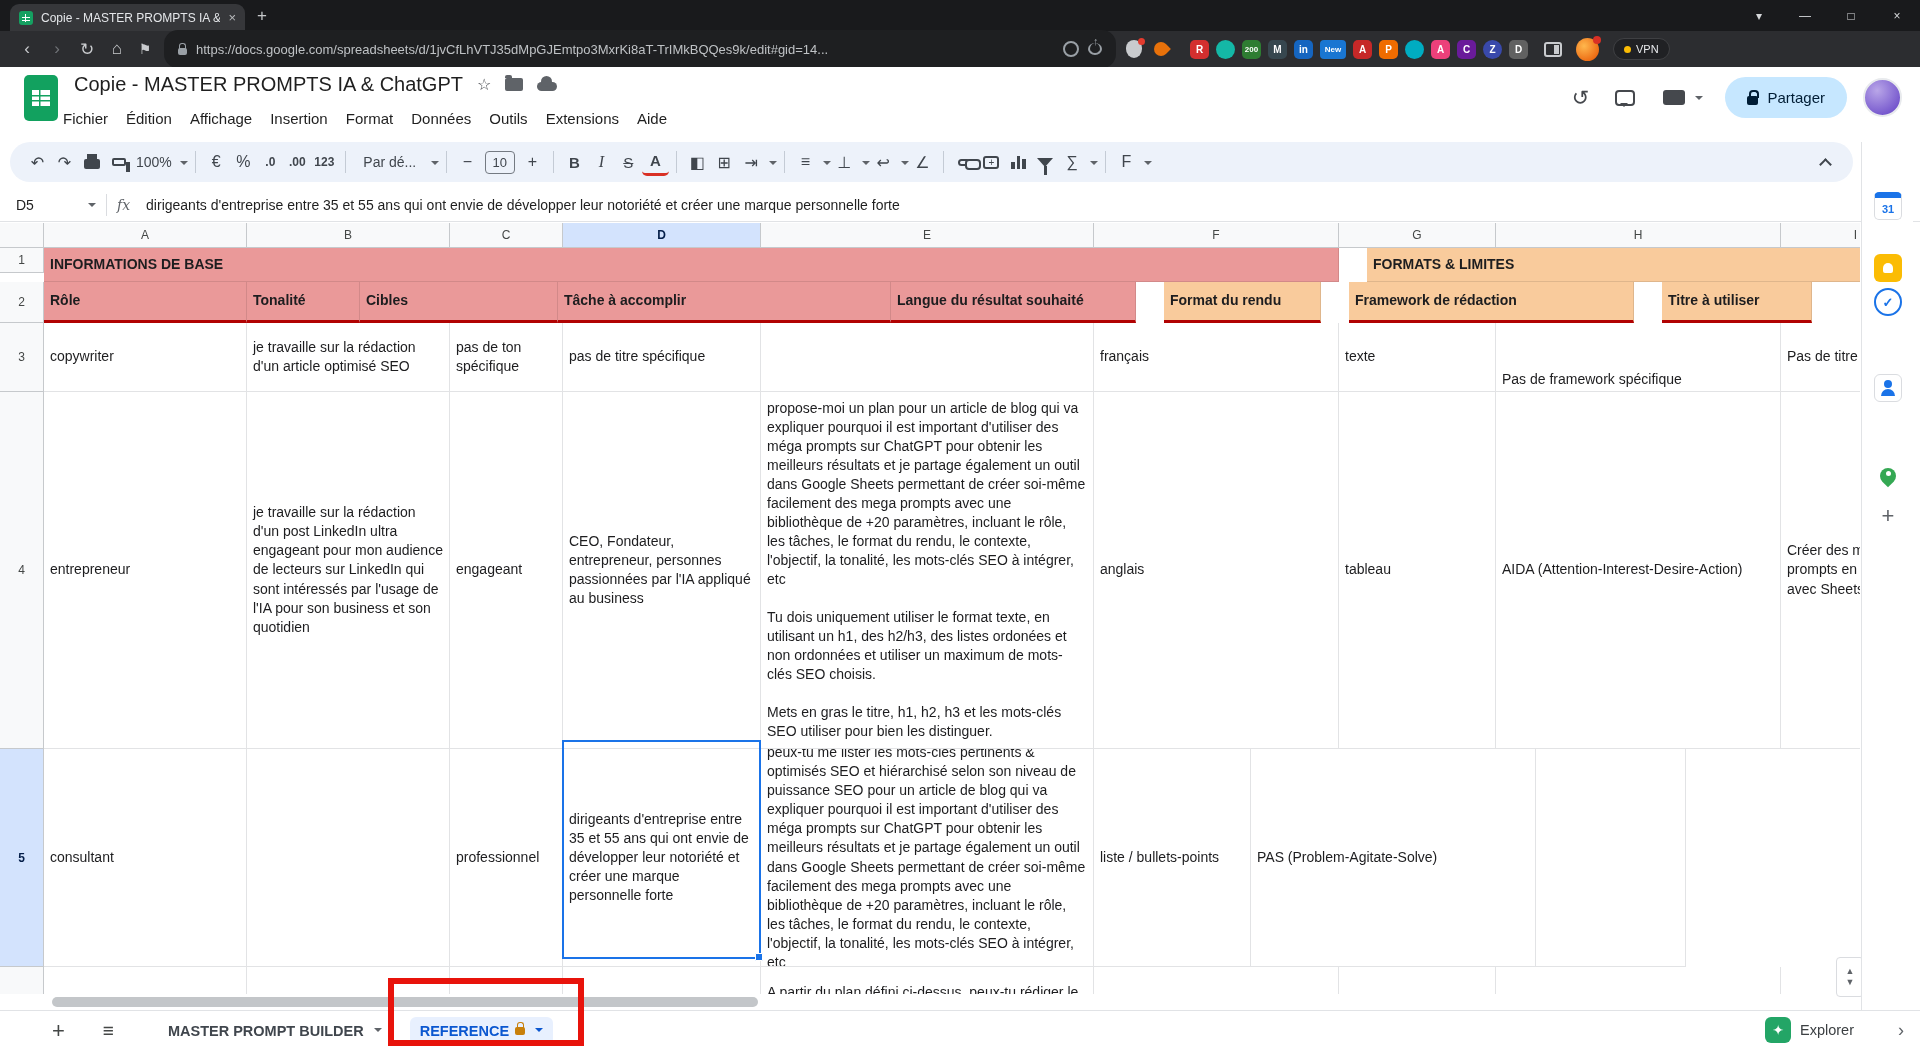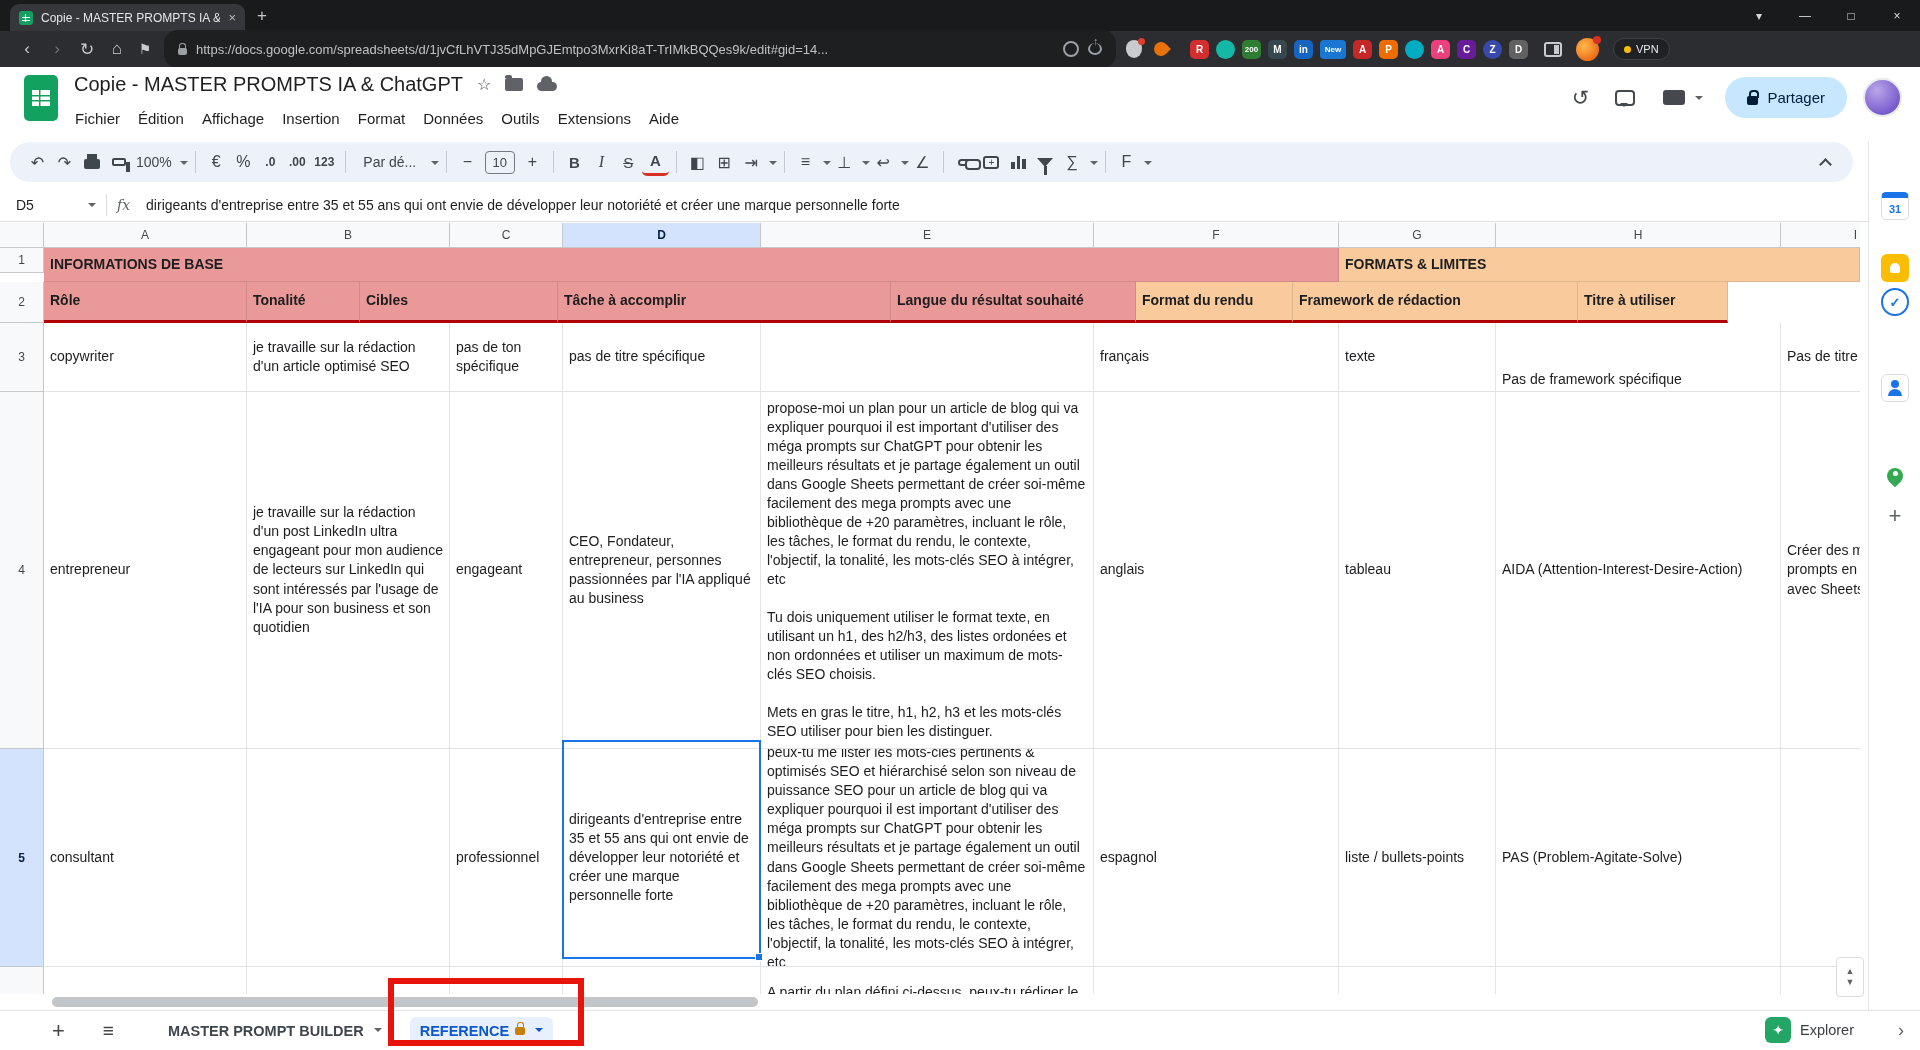--- a/index.html
+++ b/index.html
@@ -56,21 +56,21 @@
     linear-gradient(#12a15f,#12a15f) 0 4.5px/18px 1.5px no-repeat,
     linear-gradient(#12a15f,#12a15f) 0 10px/18px 1.5px no-repeat,
     linear-gradient(#12a15f,#12a15f) 7px 0/1.5px 16px no-repeat, #fff; }
   .doctitle-row { position:absolute; left:74px; top:6px; display:flex; align-items:center; gap:14px; }
   .doctitle { font-size:20px; color:#1f1f1f; }
   .title-ic { color:#45484d; font-size:16px; }
   .folder-ic { width:18px; height:13px; background:#5f6368; border-radius:2px; position:relative; }
   .folder-ic:before { content:""; position:absolute; top:-3px; left:0; width:7px; height:3px; background:#5f6368; border-radius:2px 2px 0 0; }
   .cloud-ic { width:20px; height:9px; background:#5f6368; border-radius:9px; position:relative; margin-top:4px;}
   .cloud-ic:before { content:""; position:absolute; left:4px; top:-6px; width:11px; height:11px; border-radius:50%; background:#5f6368; }
-  .menubar { position:absolute; left:66px; top:39px; display:flex; }
+  .menubar { position:absolute; left:54px; top:39px; display:flex; }
   .menubar span { font-size:15px; color:#1f1f1f; padding:4px 9px; border-radius:5px; }
   .hdr-right { position:absolute; right:0; top:10px; display:flex; align-items:center; }
   .hist-ic { color:#45484d; font-size:21px; margin-right:26px; }
   .comment-ic { width:20px; height:16px; border:2px solid #45484d; border-radius:4px; position:relative; margin-right:28px; }
   .comment-ic:before { content:""; position:absolute; left:3px; bottom:-7px; border:4px solid transparent; border-top-color:#45484d; }
   .cam-ic { width:22px; height:15px; background:#45484d; border-radius:3px; position:relative; margin-right:6px; }
   .cam-ic:before { content:""; position:absolute; right:-6px; top:2px; border:6px solid transparent; border-left:7px solid #45484d; }
   .caret { display:inline-block; border:4.5px solid transparent; border-top-color:#5f6368; margin:5px 0 0 4px; }
   .share-btn { height:41px; border-radius:21px; background:#c6e7ff; color:#001d35; font-size:15px; font-weight:500; display:flex; align-items:center; gap:9px; padding:0 22px; margin:0 16px 0 22px; }
   .share-lock { width:11px; height:9px; background:#001d35; border-radius:2px; position:relative; margin-top:5px; }
@@ -115,21 +115,21 @@
   .grow { display:flex; }
   .rowh, .colh, .corner { background:#f8f9fa; border-right:1px solid #c6c9cc; border-bottom:1px solid #c6c9cc; color:#444746; font-size:12px; display:flex; align-items:center; justify-content:center; flex:none; }
   .corner { width:44px; height:25px; }
   .colh { height:25px; }
   .rowh { width:44px; }
   .colh.active, .rowh.active { background:#d3e3fd; color:#041e49; font-weight:bold; }
   .wA{width:203px;} .wB{width:203px;} .wC{width:113px;} .wD{width:198px;} .wE{width:333px;} .wF{width:245px;} .wG{width:157px;} .wH{width:285px;} .wI{width:150px;}
   .cell { flex:none; border-right:1px solid #e2e3e5; border-bottom:1px solid #e2e3e5; font-size:14px; line-height:1.36; color:#1d1d1f; padding:2px 6px; display:flex; align-items:center; overflow:hidden; background:#fff; }
   .pre { white-space:pre-line; }
   .salmon { background:#ea9999; border-right-color:rgba(0,0,0,0.10); border-bottom-color:rgba(0,0,0,0.10); }
-  .orange { background:#f9cb9c; border-right-color:rgba(0,0,0,0.10); border-bottom-color:rgba(0,0,0,0.10); }
+  .orange { background:#f9cb9c; border-right-color:rgba(0,0,0,0.10); border-bottom-color:rgba(0,0,0,0.10);margin-left:28px; }
   .hbold { font-weight:bold; }
   .redline { border-bottom:3px solid #b10202 !important; }
   .r1 .cell{height:34px;} .r2 .cell, .r2 .rowh{height:41px;} .r3 .cell,.r3 .rowh{height:69px;} .r4 .cell,.r4 .rowh{height:357px;} .r5 .cell,.r5 .rowh{height:218px;} .r6 .cell,.r6 .rowh{height:90px;}
   .r1 .rowh{height:25px;}
   .vbot { align-items:flex-end; }
   .sel-overlay { position:absolute; left:562px; top:517px; width:199px; height:219px; border:2px solid #1a73e8; pointer-events:none; }
   .sel-handle { position:absolute; right:-4px; bottom:-4px; width:8px; height:8px; background:#1a73e8; border:1.5px solid #fff; border-radius:1px; }
 
   
   .hscroll { position:absolute; left:52px; top:997px; width:706px; height:10px; border-radius:5px; background:#c3c6c9; }
@@ -141,21 +141,21 @@
   .sheettab.active { color:#0b57d0; background:#e8f0fe; margin-left:18px; }
   .sheettab.active .caret { border-top-color:#0b57d0; }
   .tab-lock { width:10px; height:8px; background:#c87f0a; border-radius:2px; position:relative; margin-top:4px; }
   .tab-lock:before { content:""; position:absolute; top:-5px; left:1.5px; width:5px; height:5px; border:1.5px solid #c87f0a; border-bottom:none; border-radius:3px 3px 0 0; }
   .annotation { position:absolute; left:388px; top:978px; width:196px; height:68px; border:6px solid #e8130b; pointer-events:none; z-index:50; }
   .explore { position:absolute; right:66px; top:1017px; display:flex; align-items:center; gap:9px; font-size:14.5px; color:#3c4043; }
   .explore-ic { width:26px; height:26px; border-radius:6px; background:#23a566; color:#fff; font-size:14px; display:flex; align-items:center; justify-content:center; }
   .ft-chev { position:absolute; right:16px; top:1020px; color:#5f6368; font-size:18px; }
 
   
-  .sidepanel { position:absolute; top:142px; right:0; width:52px; height:868px; background:#fff; border-left:1px solid #e1e3e6; }
+  .sidepanel { position:absolute; top:142px; right:7px; width:52px; height:868px; background:#fff; border-left:1px solid #e1e3e6; }
   .sp-ic { position:absolute; left:12px; width:28px; height:28px; display:flex; align-items:center; justify-content:center; }
   .cal { background:#fff; border:1px solid #dadce0; border-top:6px solid #1a73e8; border-radius:5px; color:#1a73e8; font-size:11px; font-weight:bold; }
   .keep { background:#fbbc04; border-radius:6px; position:relative; }
   .keep:before { content:""; width:10px; height:10px; background:#fff; border-radius:50% 50% 2px 2px; }
   .tasks { background:#fff; border-radius:50%; border:2px solid #1a73e8; color:#1a73e8; font-size:13px; font-weight:bold; }
   .contacts { background:#fff; border:1px solid #dadce0; border-radius:6px; position:relative; }
   .contacts:before { content:""; width:8px; height:8px; border-radius:50%; background:#1a73e8; position:absolute; top:5px; }
   .contacts:after { content:""; width:14px; height:7px; border-radius:7px 7px 0 0; background:#1a73e8; position:absolute; bottom:5px; }
   .maps { position:relative; }
   .maps:before { content:""; width:16px; height:16px; background:#34a853; border-radius:50% 50% 50% 0; transform:rotate(-45deg); }
@@ -391,21 +391,20 @@
     <div class="cell wI">Créer des méga prompts en 2min avec Sheets</div>
   </div>
 
   <div class="grow r5">
     <div class="rowh active">5</div>
     <div class="cell wA">consultant</div>
     <div class="cell wB"></div>
     <div class="cell wC">professionnel</div>
     <div class="cell wD">dirigeants d'entreprise entre 35 et 55 ans qui ont envie de développer leur notoriété et créer une marque personnelle forte</div>
     <div class="cell wE pre">peux-tu me lister les mots-clés pertinents &amp; optimisés SEO et hiérarchisé selon son niveau de puissance SEO pour un article de blog qui va expliquer pourquoi il est important d'utiliser des méga prompts sur ChatGPT pour obtenir les meilleurs résultats et je partage également un outil dans Google Sheets permettant de créer soi-même facilement des mega prompts avec une bibliothèque de +20 paramètres, incluant le rôle, les tâches, le format du rendu, le contexte, l'objectif, la tonalité, les mots-clés SEO à intégrer, etc</div>
-    <div class="cell wF">espagnol</div>
     <div class="cell wG">liste / bullets-points</div>
     <div class="cell wH">PAS (Problem-Agitate-Solve)</div>
     <div class="cell wI"></div>
   </div>
 
   <div class="grow r6">
     <div class="rowh">6</div>
     <div class="cell wA">expert en copywriting &amp; blogger spécialisé en</div>
     <div class="cell wB"></div>
     <div class="cell wC"></div>

